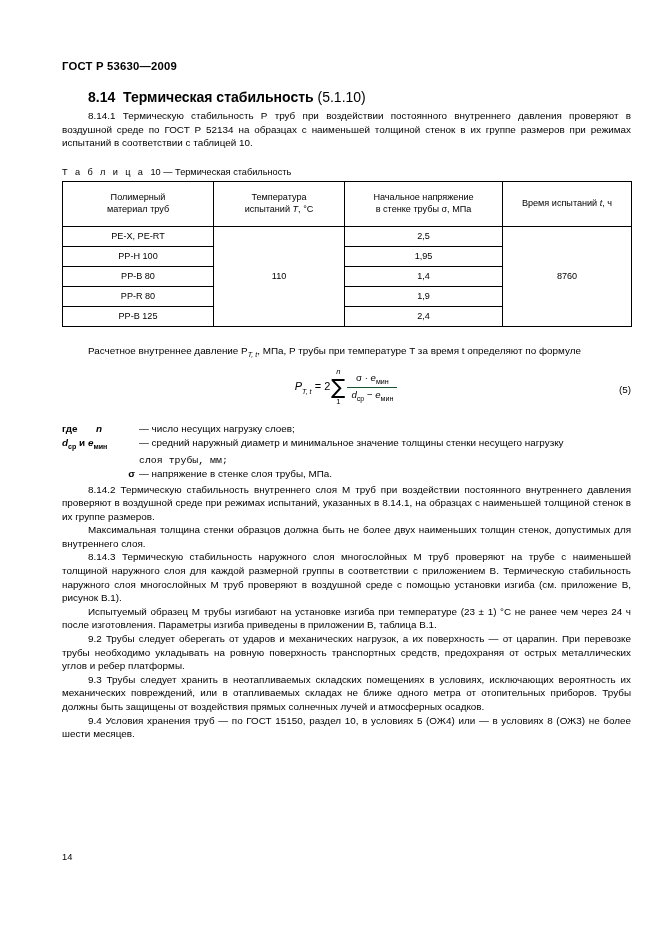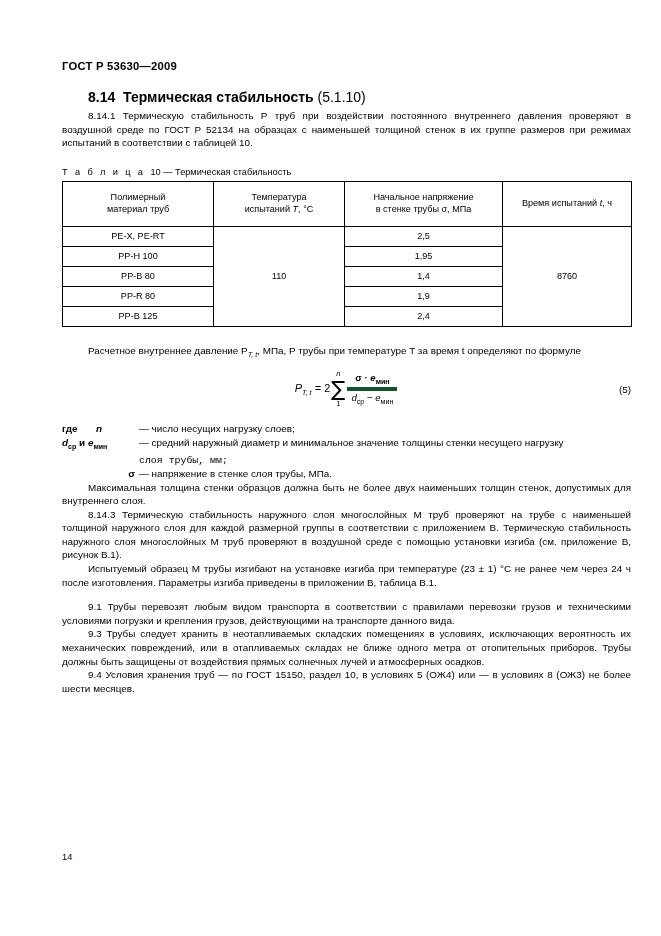--- a/index.html
+++ b/index.html
@@ -130,24 +130,23 @@
   }
   .ital { font-style: italic; }
   .mfrac {
     display: inline-block;
     vertical-align: middle;
     text-align: center;
     margin: 0 1px;
   }
   .mfrac .num {
     display: block;
-    border-bottom: 4px solid #14532d;
+    border-bottom: 1px solid #14532d;
     padding: 0 4px 1px 4px;
     font-size: 9.6px;
-    font-weight: bold;
   }
   .mfrac .den {
     display: block;
     padding: 1px 4px 0 4px;
     font-size: 9.6px;
   }
   .bigsum {
     display: inline-block;
     position: relative;
     vertical-align: middle;
@@ -289,26 +288,27 @@
         <span class="where-key" style="width:77px;flex:0 0 77px;"><i class="ital">d</i><sub class="sm">ср</sub><span> и </span><i class="ital">e</i><sub class="sm">мин</sub></span>
         <span class="where-val">— средний наружный диаметр и минимальное значение толщины стенки несущего нагрузку</span>
       </div>
       <div class="where-cont">слоя трубы, мм;</div>
       <div class="where-line">
         <span class="where-key" style="width:77px;flex:0 0 77px;text-align:right;padding-right:4px;box-sizing:border-box;">σ</span>
         <span class="where-val">— напряжение в стенке слоя трубы, МПа.</span>
       </div>
     </div>
 
+    <p class="para" style="margin-top:2px;">8.14.2  Термическую стабильность внутреннего слоя М труб при воздействии постоянного внутреннего давления проверяют в воздушной среде при режимах испытаний, указанных в 8.14.1, на образцах с наименьшей толщиной стенок в их группе размеров.</p>
     <p class="para">Максимальная толщина стенки образцов должна быть не более двух наименьших толщин стенок, допустимых для внутреннего слоя.</p>
     <p class="para">8.14.3  Термическую стабильность наружного слоя многослойных М труб проверяют на трубе с наименьшей толщиной наружного слоя для каждой размерной группы в соответствии с приложением В. Термическую стабильность наружного слоя многослойных М труб проверяют в воздушной среде с помощью установки изгиба (см. приложение В, рисунок В.1).</p>
     <p class="para">Испытуемый образец М трубы изгибают на установке изгиба при температуре (23 ± 1) °С не ранее чем через 24 ч после изготовления. Параметры изгиба приведены в приложении В, таблица В.1.</p>
 
 
-    <p class="para" style="margin-top:11px;">9.1  Трубы перевозят любым видом транспорта в соответствии с правилами перевозки грузов и техническими условиями погрузки и крепления грузов, действующими на транспорте данного вида.</p>
+    <p class="para">9.2  Трубы следует оберегать от ударов и механических нагрузок, а их поверхность — от царапин. При перевозке трубы необходимо укладывать на ровную поверхность транспортных средств, предохраняя от острых металлических углов и ребер платформы.</p>
     <p class="para">9.3  Трубы следует хранить в неотапливаемых складских помещениях в условиях, исключающих вероятность их механических повреждений, или в отапливаемых складах не ближе одного метра от отопительных приборов. Трубы должны быть защищены от воздействия прямых солнечных лучей и атмосферных осадков.</p>
     <p class="para">9.4  Условия хранения труб — по ГОСТ 15150, раздел 10, в условиях 5 (ОЖ4) или — в условиях 8 (ОЖ3) не более шести месяцев.</p>
 
   </div>
 
   <div class="pageno">14</div>
 
 </div>
 
 </body></html>

